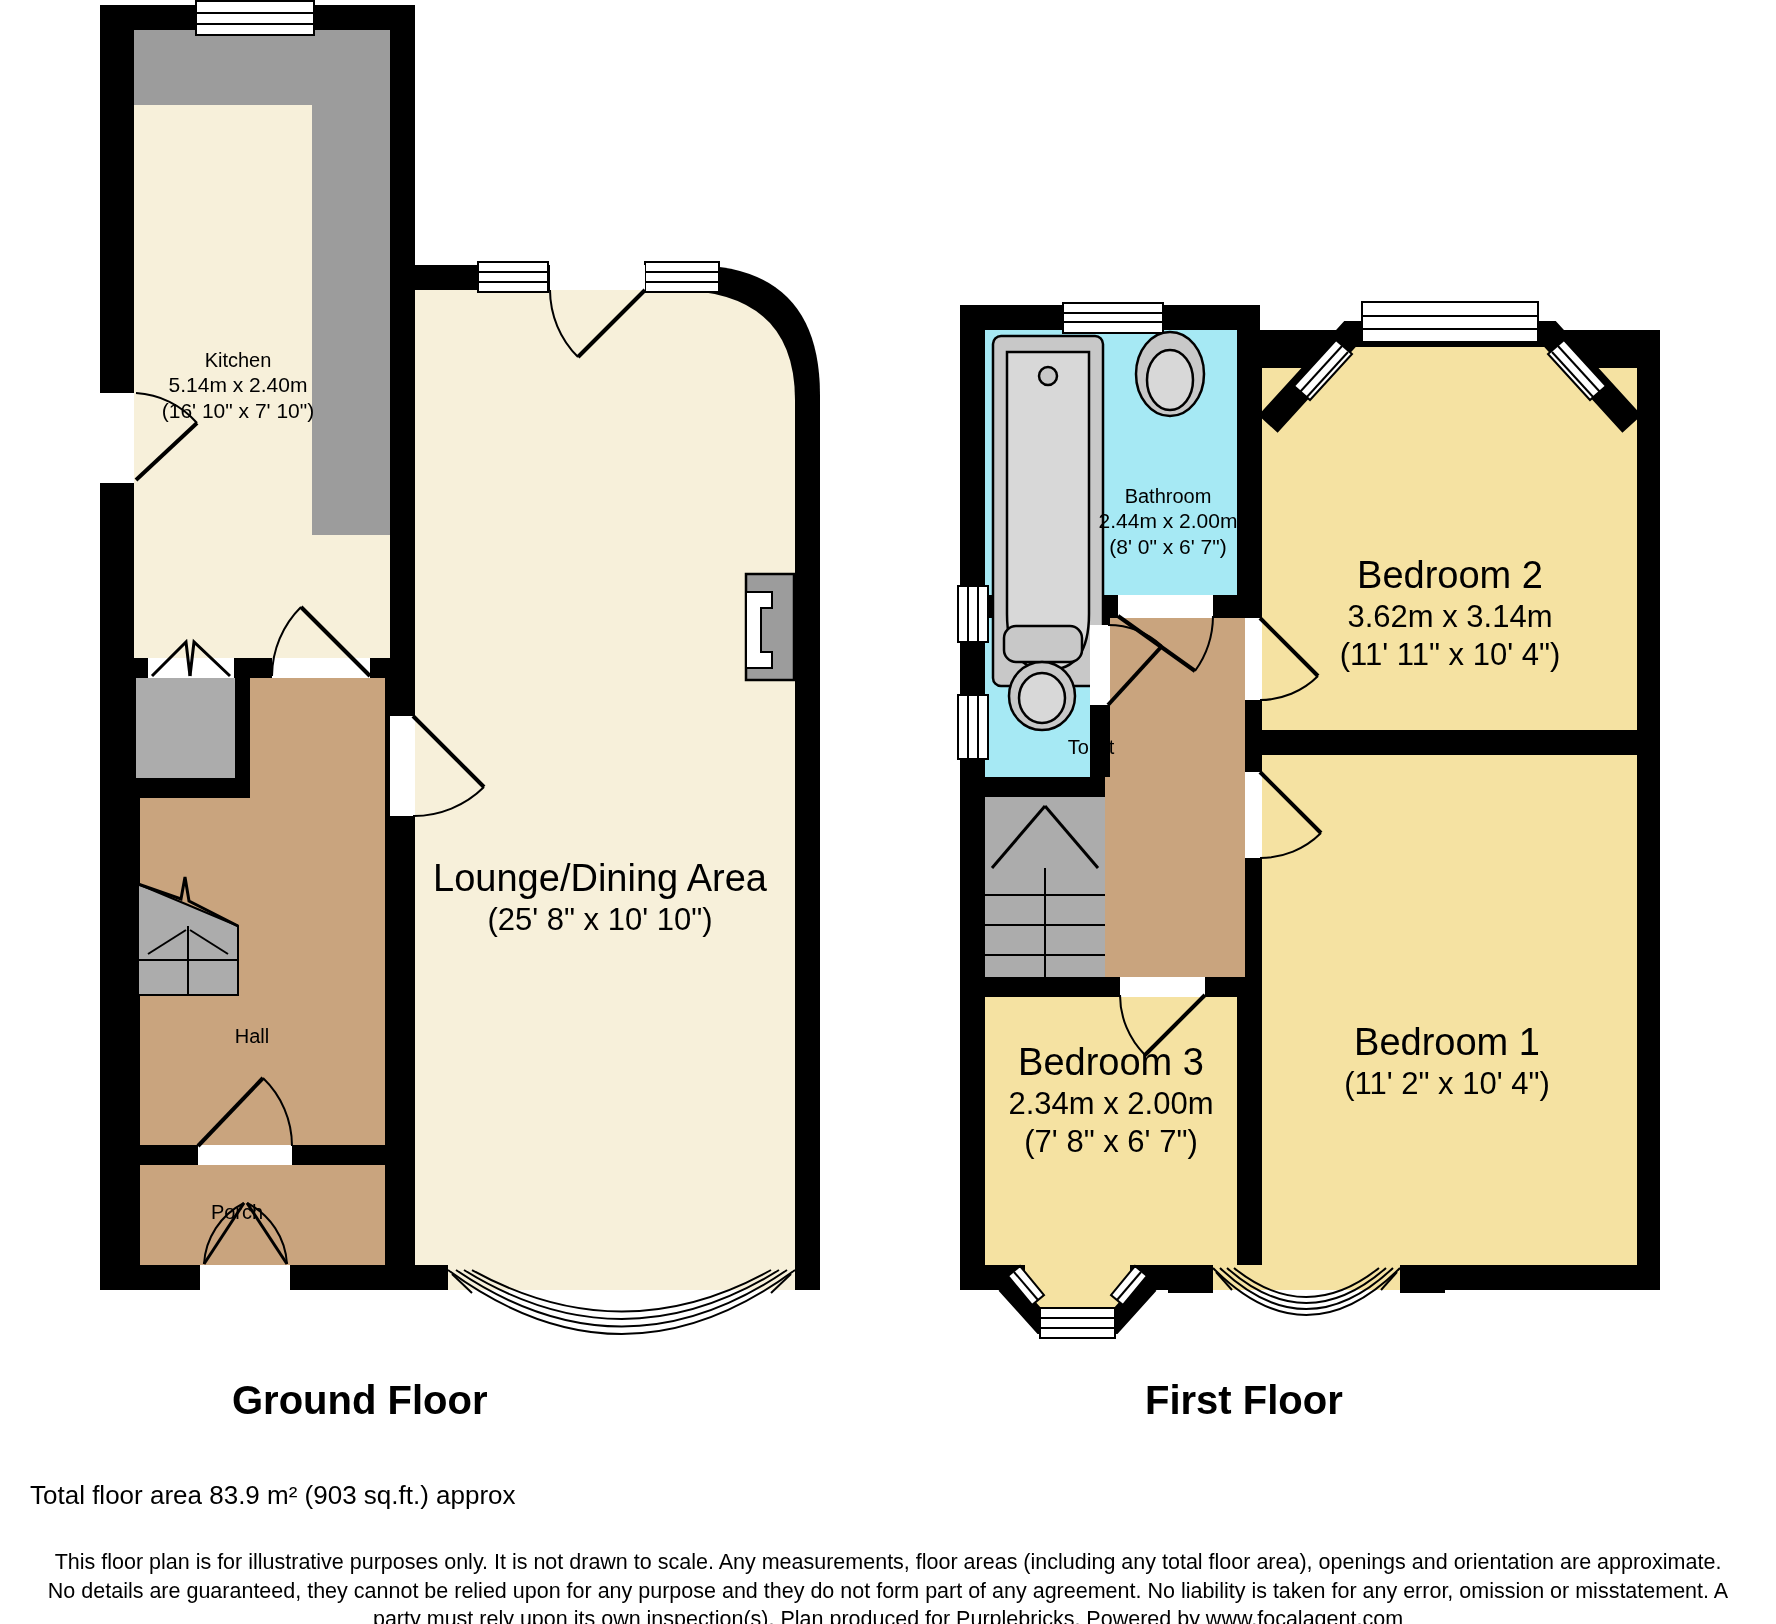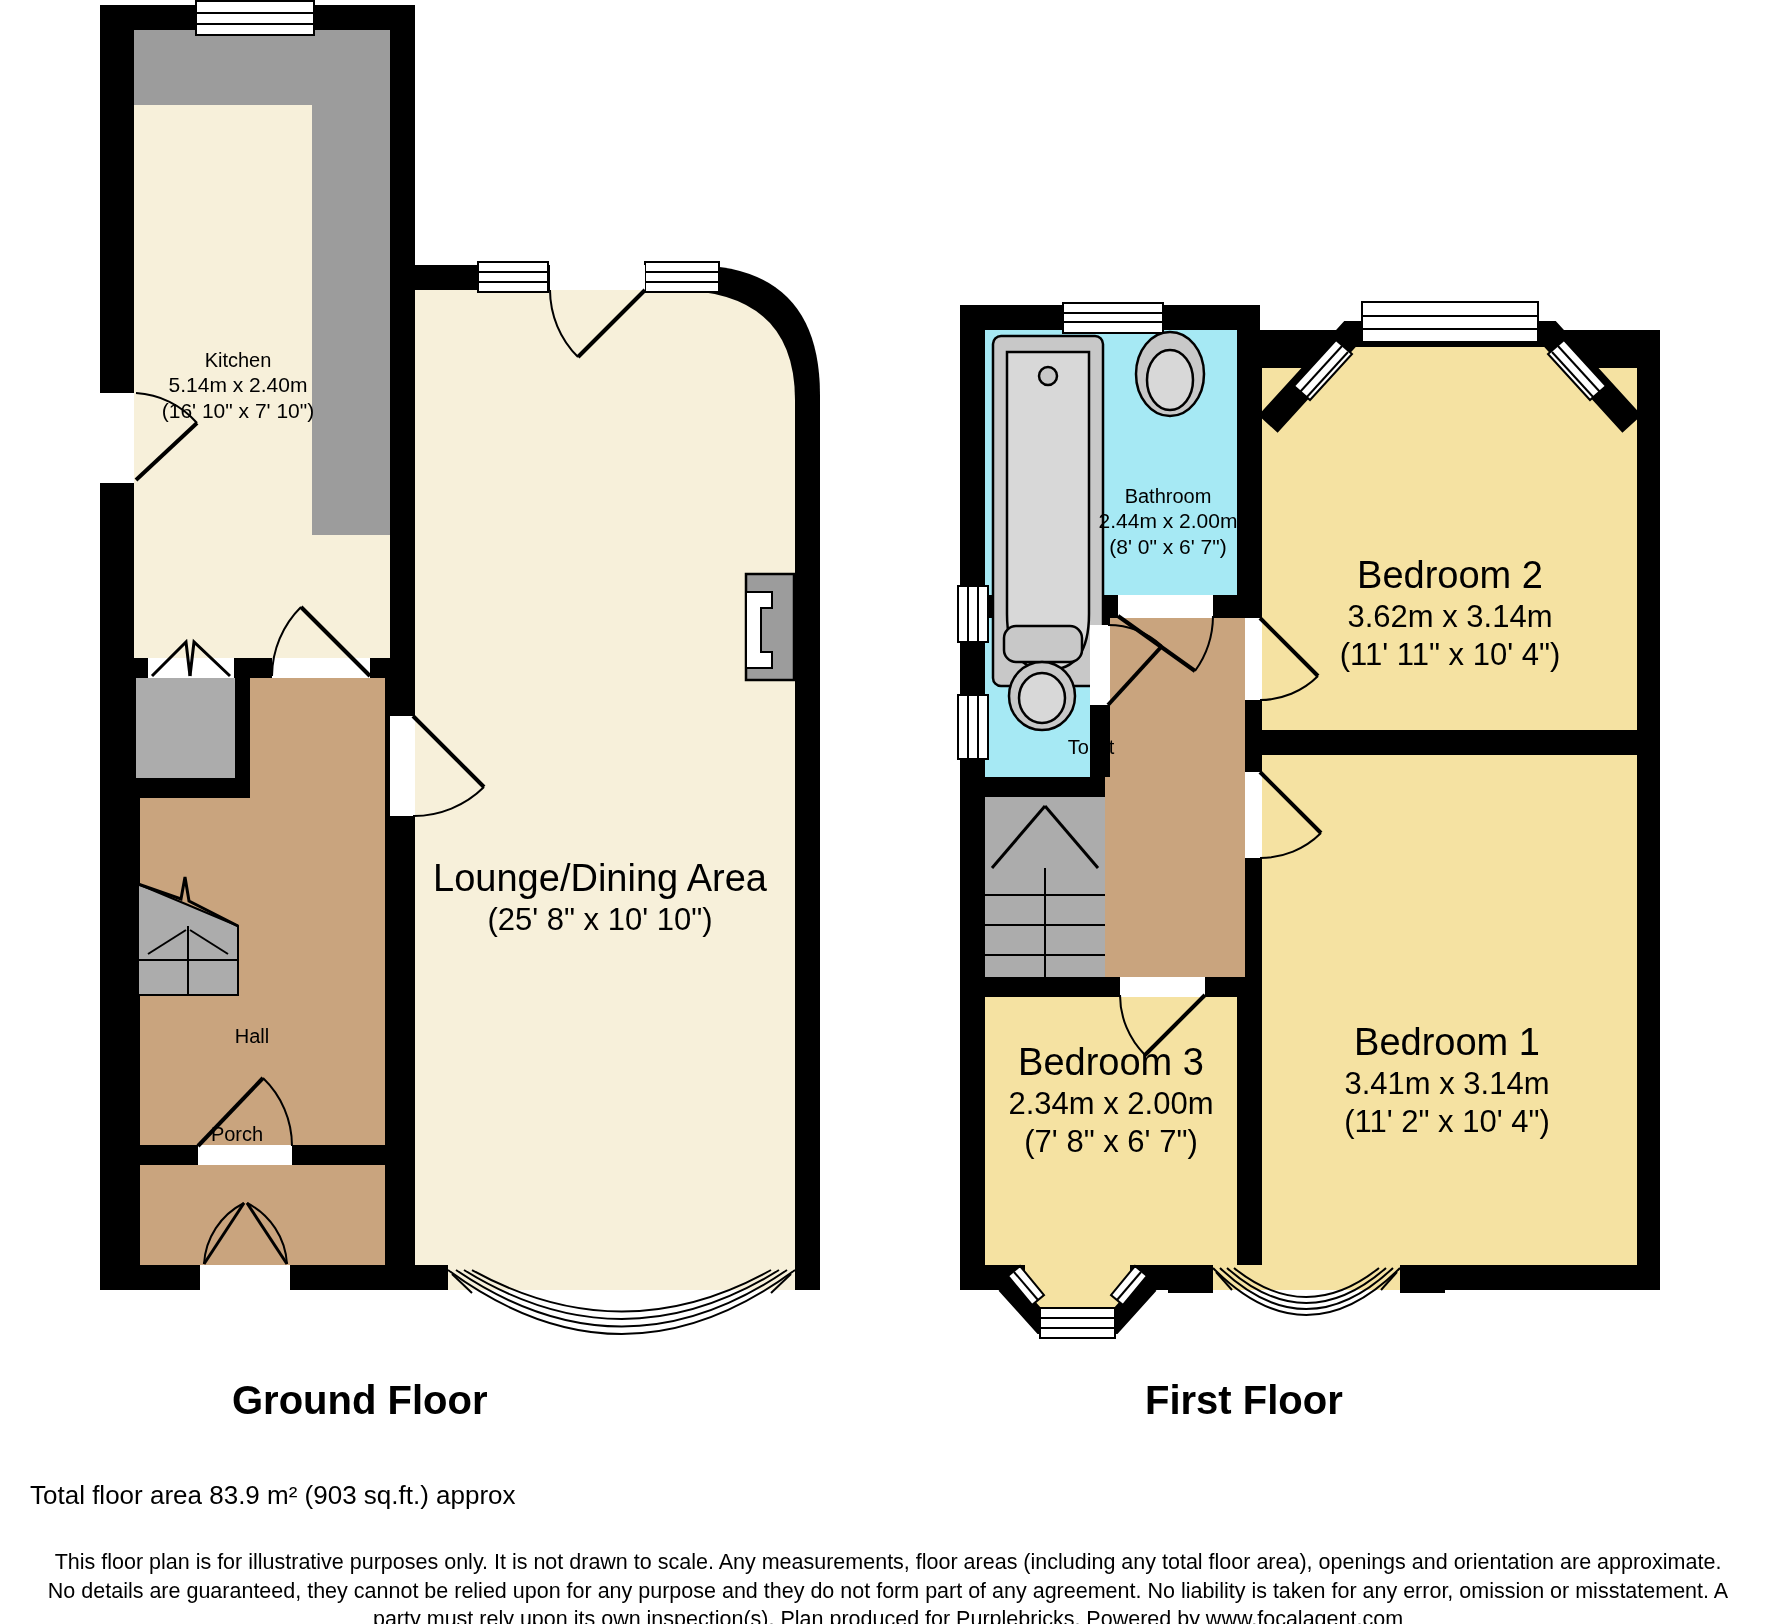--- a/index.html
+++ b/index.html
@@ -283,21 +283,21 @@
 
 <div class="room-label" style="left:400px;top:855px;width:400px">
   <div class="rname-lg">Lounge/Dining Area</div>
   <div class="rdim-lg">(25' 8" x 10' 10")</div>
 </div>
 
 <div class="room-label" style="left:152px;top:1024px;width:200px">
   <div class="rname-md">Hall</div>
 </div>
 
-<div class="room-label" style="left:137px;top:1122px;width:200px">
+<div class="room-label" style="left:137px;top:1200px;width:200px">
   <div class="rname-md">Porch</div>
 </div>
 
 <div class="room-label" style="left:1068px;top:484px;width:200px">
   <div class="rname-sm">Bathroom</div>
   <div class="rdim-sm">2.44m x 2.00m</div>
   <div class="rdim-sm">(8' 0" x 6' 7")</div>
 </div>
 
 <div class="room-label" style="left:1011px;top:735px;width:160px">
@@ -305,21 +305,20 @@
 </div>
 
 <div class="room-label" style="left:1270px;top:552px;width:360px">
   <div class="rname-lg">Bedroom 2</div>
   <div class="rdim-lg">3.62m x 3.14m</div>
   <div class="rdim-lg">(11' 11" x 10' 4")</div>
 </div>
 
 <div class="room-label" style="left:1267px;top:1019px;width:360px">
   <div class="rname-lg">Bedroom 1</div>
-  <div class="rdim-lg">3.41m x 3.14m</div>
   <div class="rdim-lg">(11' 2" x 10' 4")</div>
 </div>
 
 <div class="room-label" style="left:961px;top:1039px;width:300px">
   <div class="rname-lg">Bedroom 3</div>
   <div class="rdim-lg">2.34m x 2.00m</div>
   <div class="rdim-lg">(7' 8" x 6' 7")</div>
 </div>
 
 <div class="floor-title" style="left:232px;top:1378px">Ground Floor</div>

